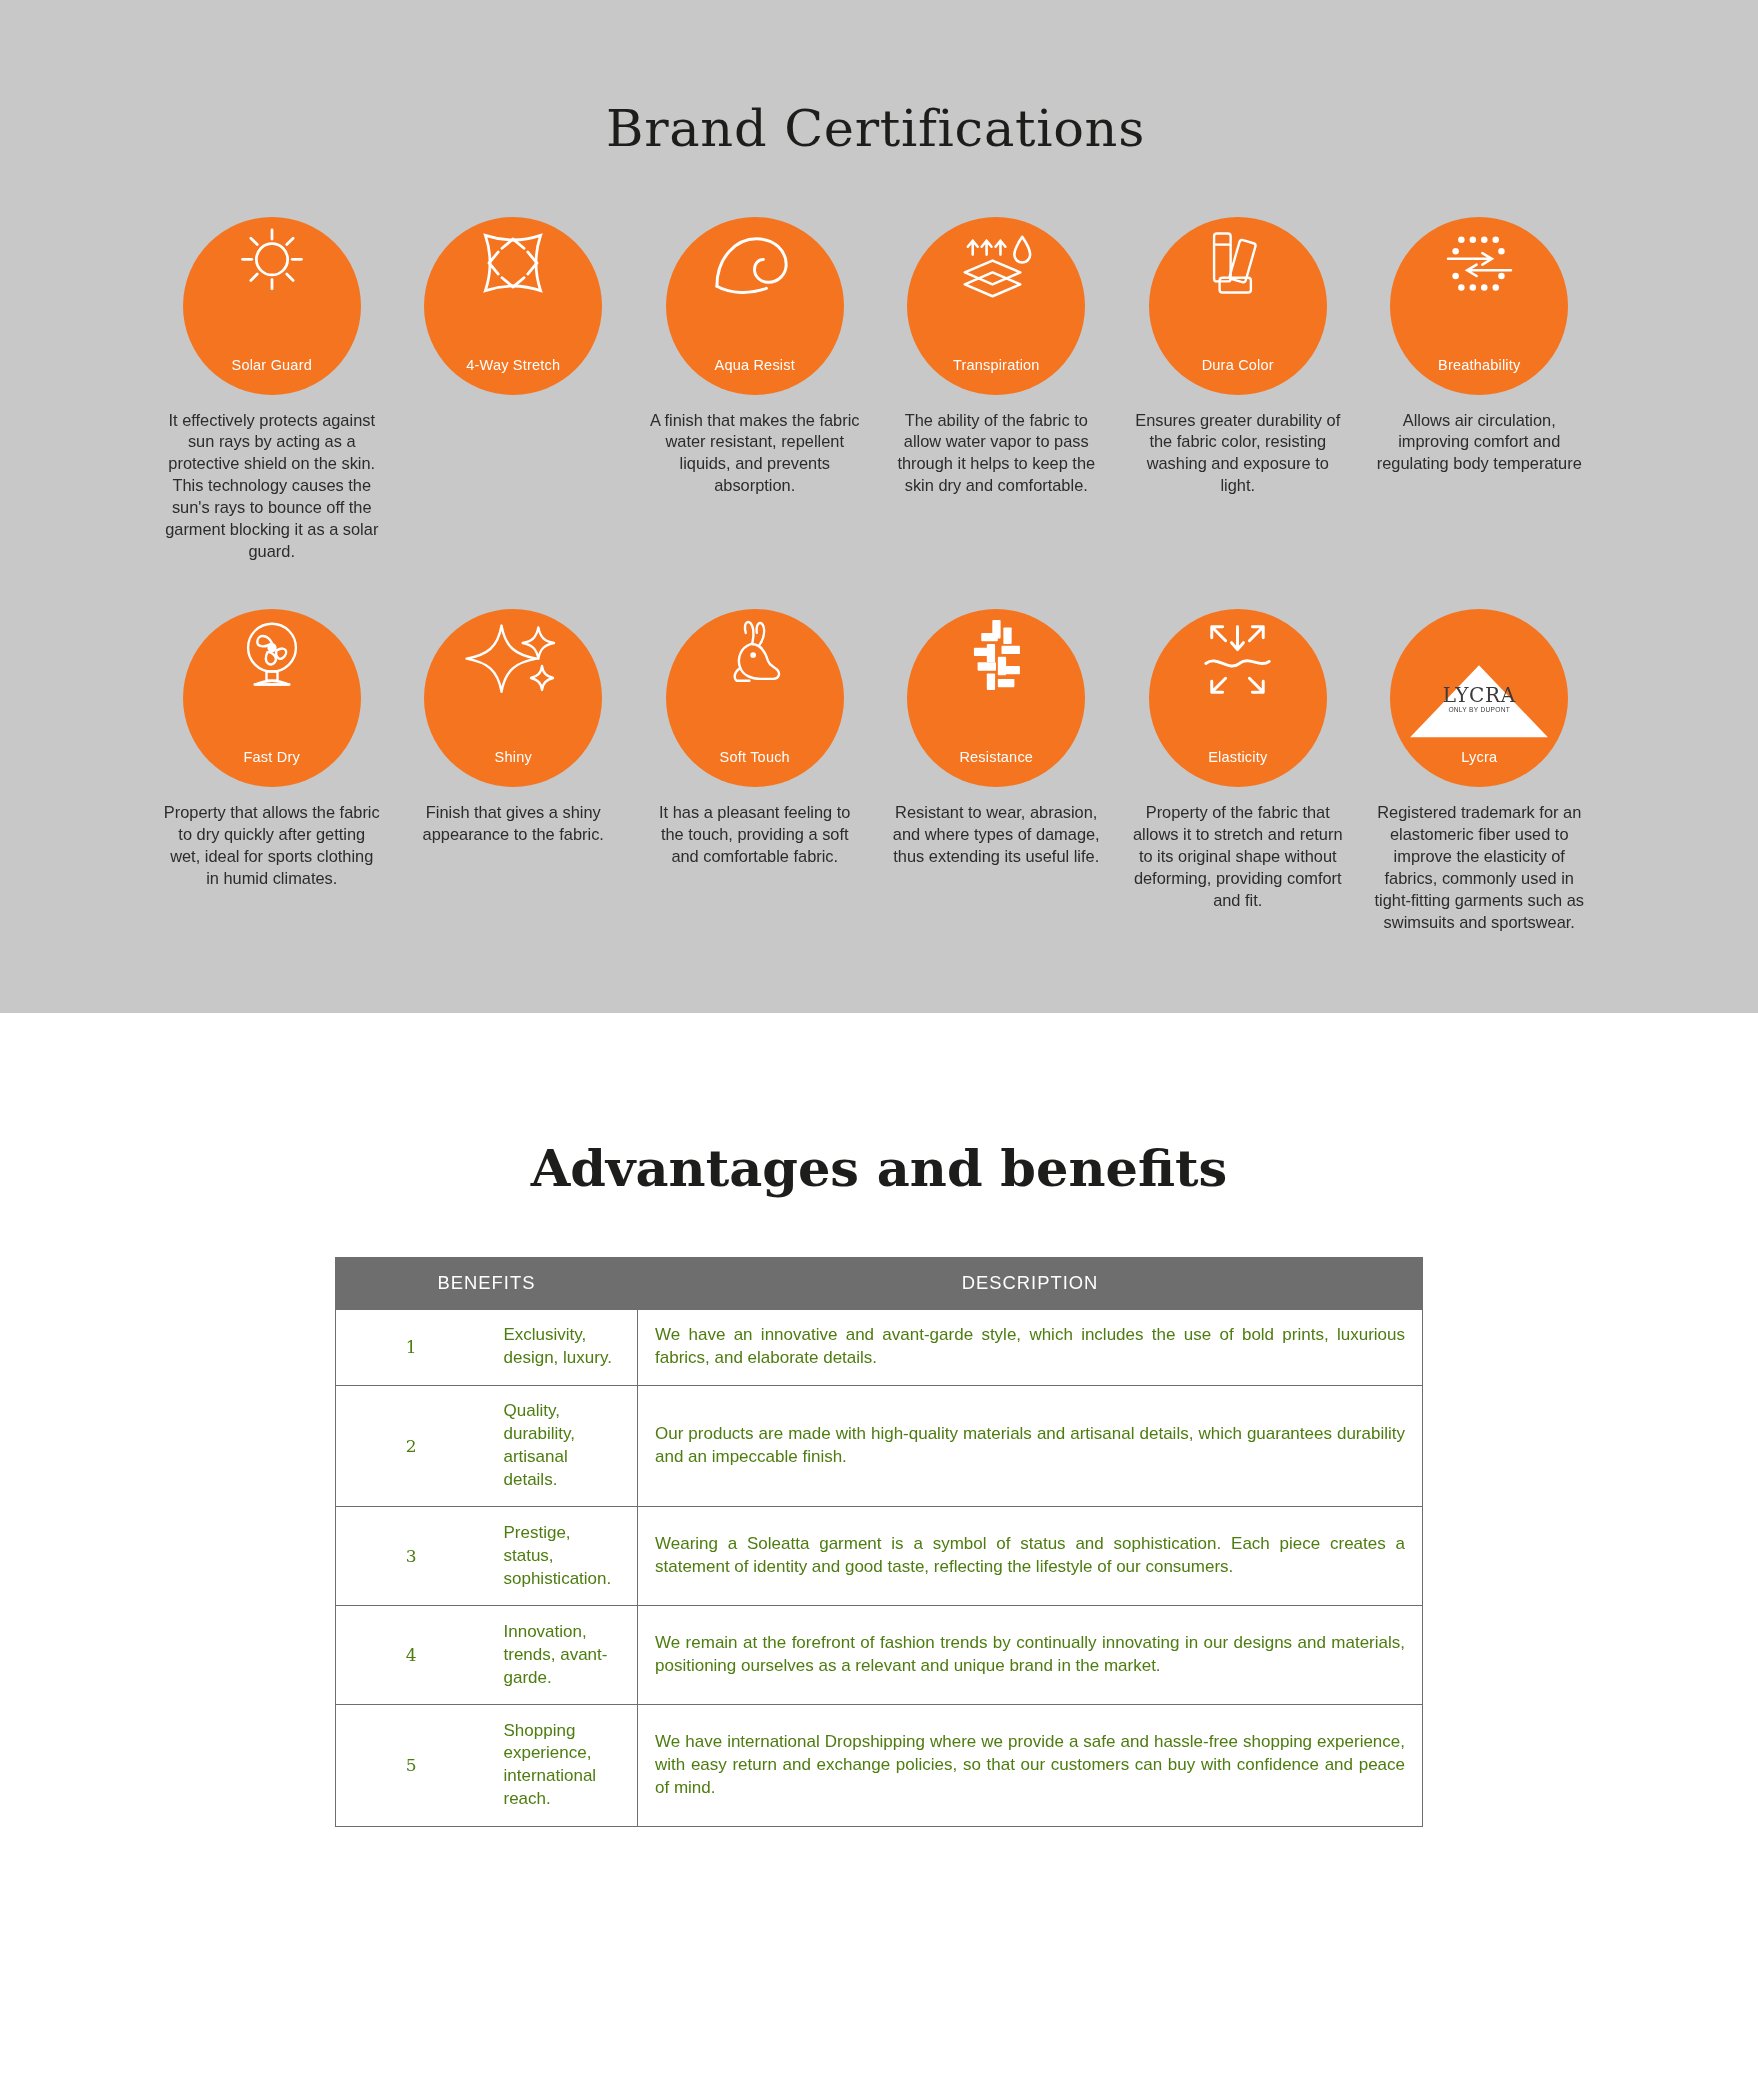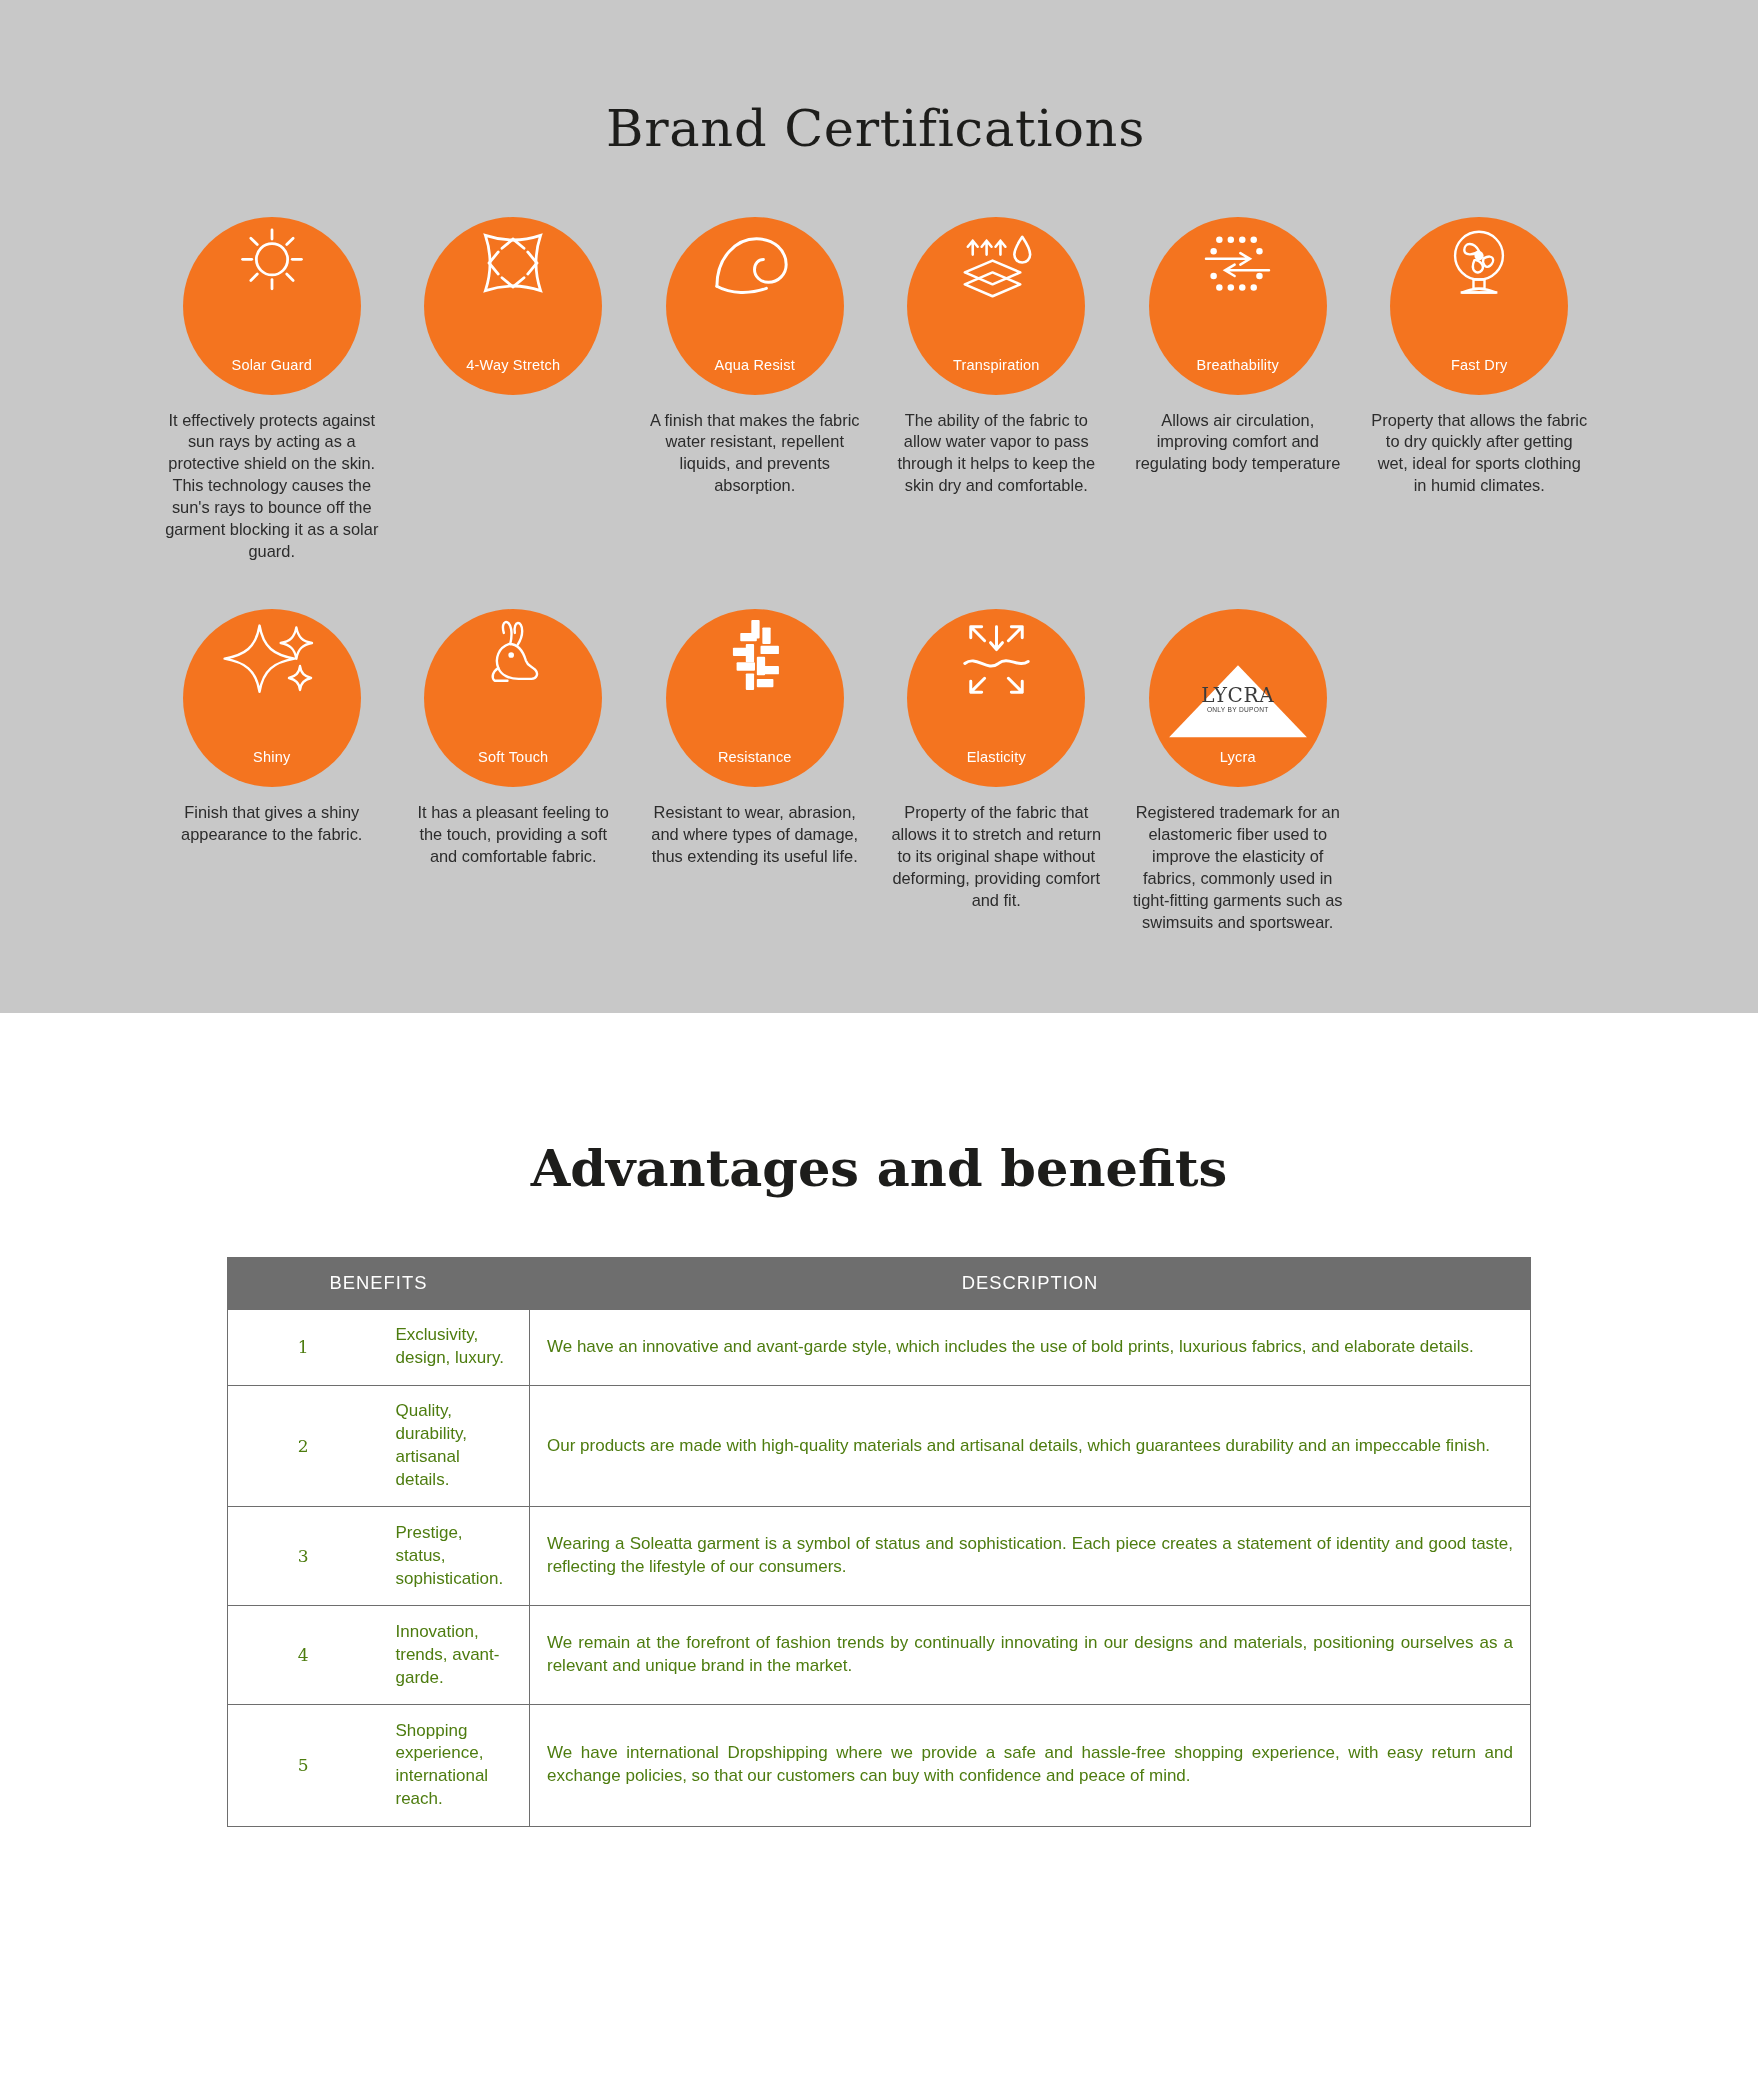--- a/index.html
+++ b/index.html
@@ -93,21 +93,21 @@
   }
   .adv-title {
     text-align: center;
     font-family: "DejaVu Serif", serif;
     font-weight: 700;
     font-size: 51px;
     color: #1d1d1b;
     margin-bottom: 59px;
   }
   table.adv-table {
-    width: 1304px;
+    width: 1088px;
     margin: 8px auto;
     border-collapse: collapse;
     table-layout: fixed;
   }
   table.adv-table th {
     background: #6e6e6e;
     color: #ffffff;
     font-weight: 400;
     font-size: 18.4px;
     letter-spacing: 1px;
@@ -206,20 +206,34 @@
             <path d="M40 38 v-14 M40 24 l-5 6 M40 24 l5 6"></path>
             <path d="M54 38 v-14 M54 24 l-5 6 M54 24 l5 6"></path>
             <path d="M76 20 C76 20 68 32 68 38 a8 8 0 0 0 16 0 c0-6-8-18-8-18 Z"></path>
           </svg>
         </span>
         <span class="cert-icon-label">Transpiration</span>
       </div>
       <p class="cert-desc">The ability of the fabric to allow water vapor to pass through it helps to keep the skin dry and comfortable.</p>
     </div>
 
+    <div class="cert-item">
+      <div class="cert-circle">
+        <span>
+          <svg width="92" height="92" viewBox="0 0 100 100" fill="none" stroke="#fff" stroke-width="2.6" stroke-linejoin="round">
+            <rect x="24" y="18" width="18" height="52" rx="3"></rect>
+            <rect x="46" y="26" width="18" height="44" rx="3" transform="rotate(16 55 48)"></rect>
+            <rect x="30" y="66" width="34" height="16" rx="3"></rect>
+            <line x1="24" y1="30" x2="42" y2="30"></line>
+          </svg>
+        </span>
+        <span class="cert-icon-label">Dura Color</span>
+      </div>
+      <p class="cert-desc">Ensures greater durability of the fabric color, resisting washing and exposure to light.</p>
+    </div>
 
     <div class="cert-item">
       <div class="cert-circle">
         <span>
           <svg width="105" height="99" viewBox="0 0 110 100" fill="none" stroke="#fff" stroke-width="2.6" stroke-linecap="round">
             <g fill="#fff" stroke="none">
               <circle cx="36" cy="22" r="3.4"></circle>
                 <circle cx="48" cy="22" r="3.4"></circle>
               <circle cx="60" cy="22" r="3.4"></circle>
                 <circle cx="72" cy="22" r="3.4"></circle>

